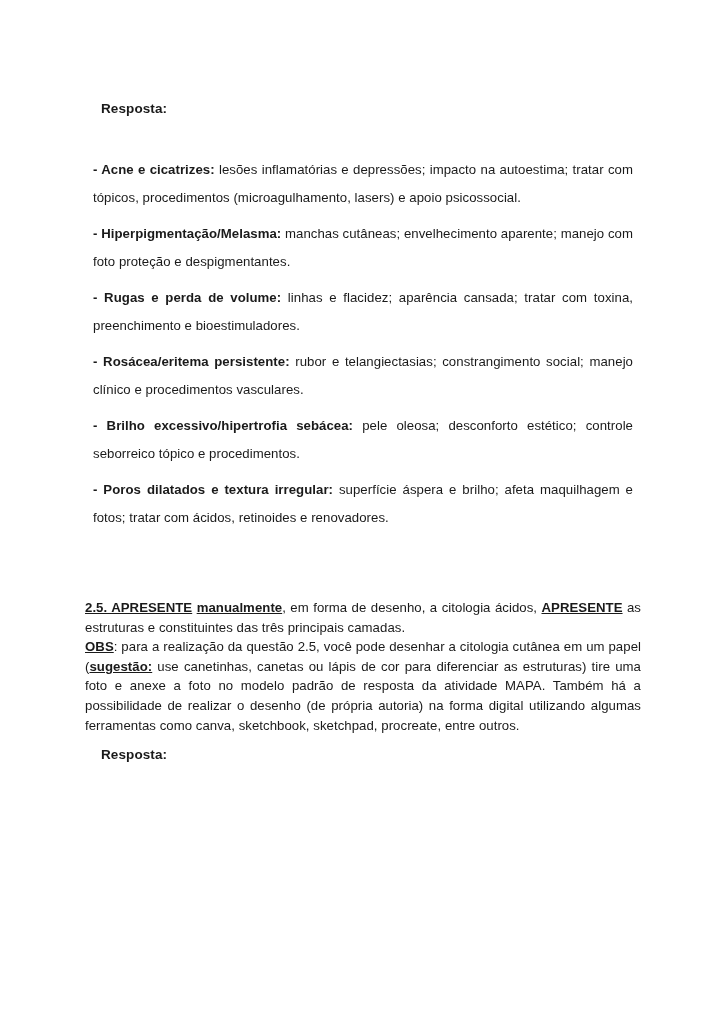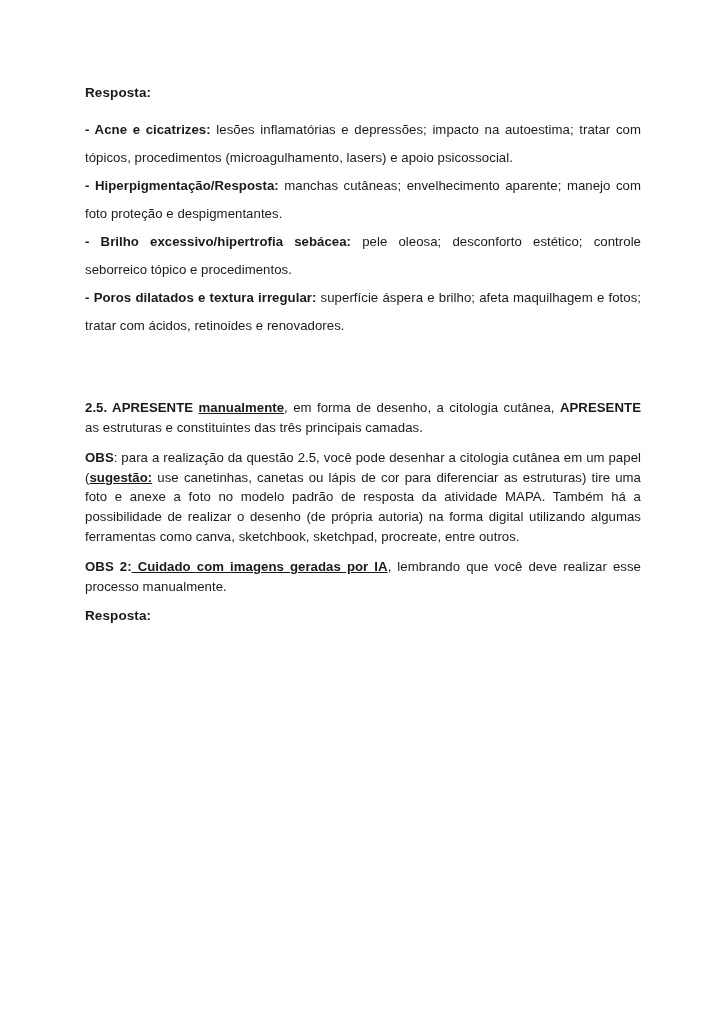--- a/index.html
+++ b/index.html
@@ -26,35 +26,35 @@
     top: 84px;
     width: 556px;
   }
 
   
   .heading-resposta {
     font-size: 13.5px;
     font-weight: bold;
     line-height: 18px;
     letter-spacing: 0.1px;
-    margin: 0;
+    margin: 16px;
   }
 
   
   .answer-list {
     margin: 0;
     padding: 0;
     list-style: none;
   }
   .answer-item {
     font-size: 13.2px;
     line-height: 28px;
     text-align: justify;
     text-justify: inter-word;
-    margin: 0;
+    margin: 8px;
     letter-spacing: 0.05px;
   }
   .answer-item .term {
     font-weight: bold;
   }
 
   
   .section-gap {
     height: 58px;
   }
@@ -62,24 +62,24 @@
   
   .q-block {
     font-size: 13.2px;
     line-height: 19.6px;
     text-align: justify;
     text-justify: inter-word;
     margin: 0;
     letter-spacing: 0.05px;
   }
   .q-block + .q-block {
-    margin-top: 11px;
   }
   .q-block .strong {
     font-weight: bold;
+    text-decoration: underline;
   }
   .q-block .u,
   .answer-item .u {
     text-decoration: underline;
     font-weight: bold;
   }
   .heading-resposta.tail {
     margin-top: 11px;
   }
   .spacer-sm { height: 14px; }
@@ -94,41 +94,46 @@
 
     <div class="spacer-sm"></div>
 
     <ul class="answer-list">
 
       <li class="answer-item">
         <span class="term">- </span><span class="term">Acne e cicatrizes:</span><span> lesões inflamatórias e depressões; impacto na autoestima; tratar com tópicos, procedimentos (microagulhamento, lasers) e apoio psicossocial.</span>
       </li>
 
       <li class="answer-item">
-        <span class="term">- </span><span class="term">Hiperpigmentação/Resposta:</span><span> manchas cutâneas; envelhecimento aparente; manejo com foto proteção e despigmentantes.</span>
+        <span class="term">- </span><span class="term">Hiperpigmentação/Melasma:</span><span> manchas cutâneas; envelhecimento aparente; manejo com foto proteção e despigmentantes.</span>
+      </li>
+
+      <li class="answer-item">
+        <span class="term">- </span><span class="term">Rugas e perda de volume:</span><span> linhas e flacidez; aparência cansada; tratar com toxina, preenchimento e bioestimuladores.</span>
       </li>
 
 
-
+      <li class="answer-item">
+        <span class="term">- </span><span class="term">Rosácea/eritema persistente:</span><span> rubor e telangiectasias; constrangimento social; manejo clínico e procedimentos vasculares.</span>
+      </li>
 
       <li class="answer-item">
         <span class="term">- </span><span class="term">Brilho excessivo/hipertrofia sebácea:</span><span> pele oleosa; desconforto estético; controle seborreico tópico e procedimentos.</span>
       </li>
 
       <li class="answer-item">
         <span class="term">- </span><span class="term">Poros dilatados e textura irregular:</span><span> superfície áspera e brilho; afeta maquilhagem e fotos; tratar com ácidos, retinoides e renovadores.</span>
       </li>
 
 
     </ul>
 
     <div class="section-gap"></div>
 
-    <p class="q-block"><span class="strong">2.5. APRESENTE</span> <span class="u">manualmente</span><span>, em forma de desenho, a citologia cutânea, </span><span class="strong">APRESENTE</span><span> as estruturas e constituintes das três principais camadas.</span></p>
+    <p class="q-block"><span class="strong">2.5. APRESENTE</span> <span class="u">manualmente</span><span>, em forma de desenho, a citologia ácidos, </span><span class="strong">APRESENTE</span><span> as estruturas e constituintes das três principais camadas.</span></p>
 
     <p class="q-block"><span class="strong">OBS</span><span>: para a realização da questão 2.5, você pode desenhar a citologia cutânea em um papel (</span><span class="u">sugestão:</span><span> use canetinhas, canetas ou lápis de cor para diferenciar as estruturas) tire uma foto e anexe a foto no modelo padrão de resposta da atividade MAPA. Também há a possibilidade de realizar o desenho (de própria autoria) na forma digital utilizando algumas ferramentas como canva, sketchbook, sketchpad, procreate, entre outros.</span></p>
 
-    <p class="q-block"><span class="strong">OBS 2:</span><span class="u"> Cuidado com imagens geradas por IA</span><span>, lembrando que você deve realizar esse processo manualmente.</span></p>
 
     <p class="heading-resposta tail">Resposta:</p>
 
   </div>
 </div>
 
 </body></html>

